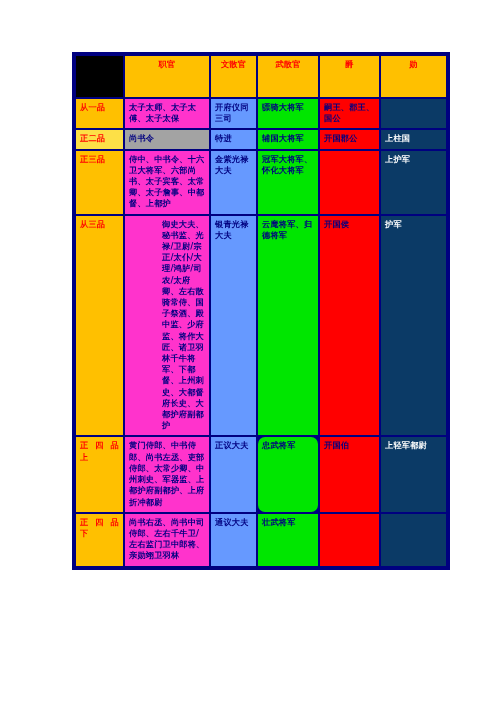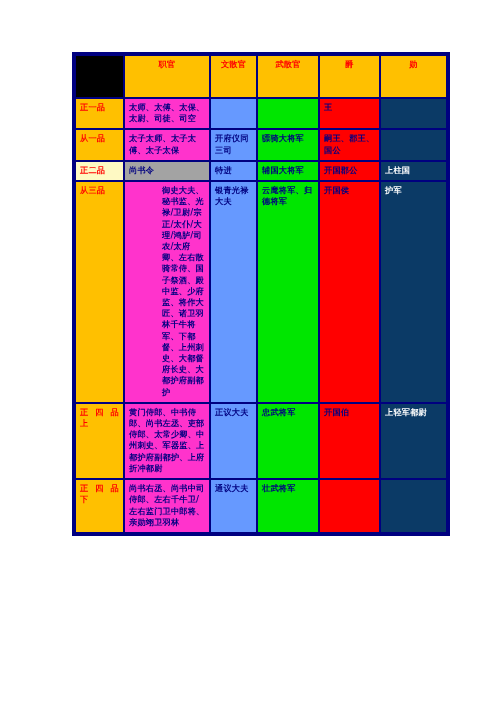--- a/index.html
+++ b/index.html
@@ -128,76 +128,76 @@
         <th class="hdr" style="background: rgb(255, 192, 0); color: rgb(255, 0, 0);">职官</th>
         <th class="hdr" style="background: rgb(255, 192, 0); color: rgb(255, 0, 0);">文散官</th>
         <th class="hdr" style="background: rgb(255, 192, 0); color: rgb(255, 0, 0);">武散官</th>
         <th class="hdr" style="background: rgb(255, 192, 0); color: rgb(255, 0, 0);">爵</th>
         <th class="hdr" style="background: rgb(255, 192, 0); color: rgb(255, 0, 0);">勋</th>
       </tr>
     </thead>
     <tbody id="tbody">
         <tr>
           <td class="c-rank-cell" style="background: rgb(255, 192, 0); color: rgb(255, 0, 0);">
-            <span class="cell-text">正一品</span>
-          </td>
-          <td class="c-zhi-cell" style="background: rgb(255, 51, 204); color: rgb(0, 0, 128);">
-            <span class="cell-text">太师、太傅、太保、太尉、司徒、司空</span>
-          </td>
-          <td class="c-wen-cell" style="background: rgb(102, 153, 255); color: rgb(0, 0, 128);">
-            <span class="cell-text"></span>
-          </td>
-          <td class="c-wu-cell" style="background: rgb(0, 230, 0); color: rgb(0, 0, 128);">
-            <span class="cell-text"></span>
-          </td>
-          <td class="c-jue-cell" style="background: rgb(255, 0, 0); color: rgb(0, 0, 128);">
-            <span class="cell-text">王</span>
-          </td>
-          <td class="c-xun-cell" style="background: rgb(11, 58, 102); color: rgb(255, 255, 255);">
-            <span class="cell-text"></span>
-          </td>
-        </tr>
-        <tr>
-          <td class="c-rank-cell" style="background: rgb(255, 192, 0); color: rgb(255, 0, 0);">
             <span class="cell-text">从一品</span>
           </td>
           <td class="c-zhi-cell" style="background: rgb(255, 51, 204); color: rgb(0, 0, 128);">
             <span class="cell-text">太子太师、太子太傅、太子太保</span>
           </td>
           <td class="c-wen-cell" style="background: rgb(102, 153, 255); color: rgb(0, 0, 128);">
             <span class="cell-text">开府仪同三司</span>
           </td>
           <td class="c-wu-cell" style="background: rgb(0, 230, 0); color: rgb(0, 0, 128);">
             <span class="cell-text">骠骑大将军</span>
           </td>
           <td class="c-jue-cell" style="background: rgb(255, 0, 0); color: rgb(0, 0, 128);">
             <span class="cell-text">嗣王、郡王、国公</span>
           </td>
           <td class="c-xun-cell" style="background: rgb(11, 58, 102); color: rgb(255, 255, 255);">
             <span class="cell-text"></span>
           </td>
         </tr>
         <tr>
-          <td class="c-rank-cell" style="background: #fef9c3; color: rgb(255, 0, 0);">
+          <td class="c-rank-cell" style="background: #fde047; color: rgb(255, 0, 0);">
             <span class="cell-text">正二品</span>
           </td>
           <td class="c-zhi-cell" style="background: #a3a3a3; color: rgb(0, 0, 128);">
             <span class="cell-text">尚书令</span>
           </td>
           <td class="c-wen-cell" style="background: rgb(102, 153, 255); color: rgb(0, 0, 128);">
             <span class="cell-text">特进</span>
           </td>
           <td class="c-wu-cell" style="background: rgb(0, 230, 0); color: rgb(0, 0, 128);">
             <span class="cell-text">辅国大将军</span>
           </td>
           <td class="c-jue-cell" style="background: rgb(255, 0, 0); color: rgb(0, 0, 128);">
             <span class="cell-text">开国郡公</span>
           </td>
           <td class="c-xun-cell" style="background: rgb(11, 58, 102); color: rgb(255, 255, 255); margin-left: 36px;">
             <span class="cell-text">上柱国</span>
+          </td>
+        </tr>
+        <tr>
+          <td class="c-rank-cell" style="background: rgb(255, 192, 0); color: rgb(255, 0, 0);">
+            <span class="cell-text">正三品</span>
+          </td>
+          <td class="c-zhi-cell" style="background: rgb(255, 51, 204); color: rgb(0, 0, 128);">
+            <span class="cell-text">侍中、中书令、十六卫大将军、六部尚书、太子宾客、太常卿、太子詹事、中都督、上都护</span>
+          </td>
+          <td class="c-wen-cell" style="background: rgb(102, 153, 255); color: rgb(0, 0, 128);">
+            <span class="cell-text">金紫光禄大夫</span>
+          </td>
+          <td class="c-wu-cell" style="background: rgb(0, 230, 0); color: rgb(0, 0, 128);">
+            <span class="cell-text">冠军大将军、怀化大将军</span>
+          </td>
+          <td class="c-jue-cell" style="background: rgb(255, 0, 0); color: rgb(0, 0, 128);">
+            <span class="cell-text"></span>
+          </td>
+          <td class="c-xun-cell" style="background: rgb(11, 58, 102); color: rgb(255, 255, 255);">
+            <span class="cell-text">上护军</span>
           </td>
         </tr>
         <tr>
           <td class="c-rank-cell" style="background: rgb(255, 192, 0); color: rgb(255, 0, 0);">
             <span class="cell-text">从三品</span>
           </td>
           <td class="c-zhi-cell" style="background: rgb(255, 51, 204); color: rgb(0, 0, 128); padding-left: 36px;">
             <span class="cell-text">御史大夫、秘书监、光禄/卫尉/宗正/太仆/大理/鸿胪/司农/太府卿、左右散骑常侍、国子祭酒、殿中监、少府监、将作大匠、诸卫羽林千牛将军、下都督、上州刺史、大都督府长史、大都护府副都护</span>
           </td>
           <td class="c-wen-cell" style="background: rgb(102, 153, 255); color: rgb(0, 0, 128);">
@@ -217,21 +217,21 @@
           <td class="c-rank-cell spread" style="background: rgb(255, 192, 0); color: rgb(255, 0, 0);">
             <span class="l1">正四品</span>
             <span class="l2">上</span>
           </td>
           <td class="c-zhi-cell" style="background: rgb(255, 51, 204); color: rgb(0, 0, 128);">
             <span class="cell-text">黄门侍郎、中书侍郎、尚书左丞、吏部侍郎、太常少卿、中州刺史、军器监、上都护府副都护、上府折冲都尉</span>
           </td>
           <td class="c-wen-cell" style="background: rgb(102, 153, 255); color: rgb(0, 0, 128);">
             <span class="cell-text">正议大夫</span>
           </td>
-          <td class="c-wu-cell" style="background: rgb(0, 230, 0); color: rgb(0, 0, 128);">
+          <td class="c-wu-cell" style="background: rgb(0, 230, 0); color: rgb(0, 0, 128); border-radius: 7px;">
             <span class="cell-text">忠武将军</span>
           </td>
           <td class="c-jue-cell" style="background: rgb(255, 0, 0); color: rgb(0, 0, 128);">
             <span class="cell-text">开国伯</span>
           </td>
           <td class="c-xun-cell" style="background: rgb(11, 58, 102); color: rgb(255, 255, 255);">
             <span class="cell-text">上轻军都尉</span>
           </td>
         </tr>
         <tr>

